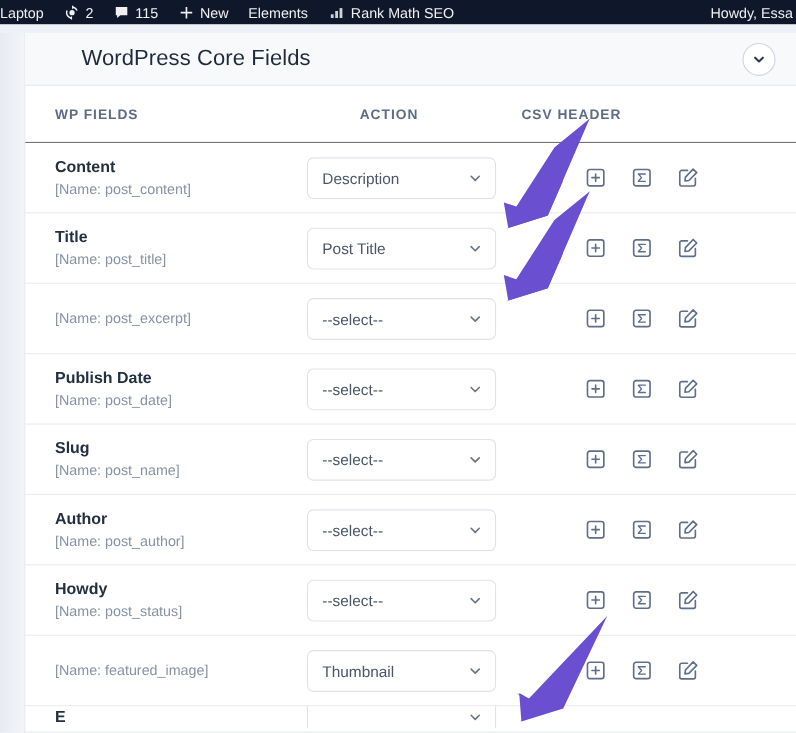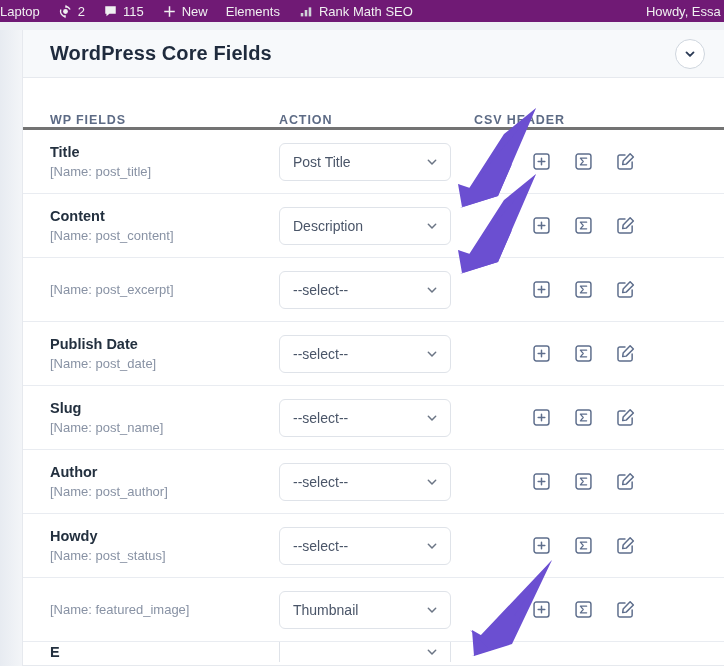--- a/index.html
+++ b/index.html
@@ -11,21 +11,21 @@
     font-family: "Liberation Sans", sans-serif;
     background: #eef1f5;
   }
 
   
   #adminbar {
     position: absolute;
     top: 0; left: 0;
     width: 724px;
     height: 22px;
-    background: #701a75;
+    background: #0f172a;
     display: flex;
     align-items: center;
     color: #f0f0f1;
     font-size: 13px;
     white-space: nowrap;
   }
   .ab-item {
     display: flex;
     align-items: center;
     gap: 5px;
@@ -77,23 +77,24 @@
     position: relative;
     height: 48px;
     background: #f7f9fb;
     border-bottom: 1px solid #e6e9ee;
     display: flex;
     align-items: center;
     padding: 0 24px 0 27px;
   }
   #card-title {
     font-size: 20px;
-    font-weight: 700;
+    font-weight: 400;
     color: #1f2b3d;
     letter-spacing: .1px;
+    margin-left: 24px;
   }
   #collapse-btn {
     position: absolute;
     right: 19px;
     top: 9px;
     width: 30px; height: 30px;
     border-radius: 50%;
     border: 1px solid #cfd6de;
     background: #ffffff;
     display: flex;
@@ -101,24 +102,25 @@
     justify-content: center;
     cursor: pointer;
   }
   #collapse-btn svg { display: block; }
 
   
   #table { width: 100%; padding: 0 0 0 0; }
 
   .thead {
     display: flex;
-    align-items: flex-end;
+    align-items: center;
     height: 52px;
     padding: 0 0 0 27px;
-    border-bottom: 3px solid #737373;
+    border-bottom: 1px solid #737373;
+    gap: 48px;
   }
   .th {
     font-size: 12.5px;
     font-weight: 700;
     letter-spacing: .9px;
     color: #5d6b85;
     text-transform: uppercase;
   }
   .col-field  { width: 229px; flex: 0 0 229px; }
   .col-csv    { width: 250px; flex: 0 0 250px; }
@@ -267,62 +269,62 @@
 
       <div class="thead">
         <div class="th col-field">WP FIELDS</div>
         <div class="th col-action">ACTION</div>
         <div class="th col-csv">CSV HEADER</div>
       </div>
 
       <div id="rows">
           <div class="row">
             <div class="col-field">
+              <div class="field-label">Content</div>
+              <div class="field-slug">[Name: post_content]</div>
+            </div>
+            <div class="col-csv">
+              <div class="select">
+                <span>Description</span>
+                <span>
+                  <svg class="chev" width="14" height="14" viewBox="0 0 16 16" fill="none" stroke="#6b7585" stroke-width="1.7" stroke-linecap="round" stroke-linejoin="round">
+                    <path d="M3.8 6 8 10.2 12.2 6"></path>
+                  </svg>
+                </span>
+              </div>
+            </div>
+            <div class="col-action actions">
+              <span class="act-btn">
+                <svg width="21" height="21" viewBox="0 0 24 24" fill="none" stroke="#5e6e8c" stroke-width="1.7" stroke-linecap="round" stroke-linejoin="round">
+                  <rect x="3.5" y="3.5" width="17" height="17" rx="2.5"></rect>
+                  <path d="M12 8.2v7.6M8.2 12h7.6"></path>
+                </svg>
+              </span>
+              <span class="act-btn">
+                <svg width="21" height="21" viewBox="0 0 24 24" fill="none" stroke="#5e6e8c" stroke-width="1.7" stroke-linecap="round" stroke-linejoin="round">
+                  <rect x="3.5" y="3.5" width="17" height="17" rx="2.5"></rect>
+                  <path d="M15.6 8.2H8.4l3.3 3.8-3.3 3.8h7.2" stroke-width="1.4"></path>
+                </svg>
+              </span>
+              <span class="act-btn">
+                <svg width="21" height="21" viewBox="0 0 24 24" fill="none" stroke="#5e6e8c" stroke-width="1.7" stroke-linecap="round" stroke-linejoin="round">
+                  <path d="M19.6 12.6v6.1a2 2 0 0 1-2 2H5.4a2 2 0 0 1-2-2V6.5a2 2 0 0 1 2-2h6"></path>
+                  <path d="M17.3 3.1 21 6.8l-8.2 8.2-4 .5.5-4z"></path>
+                </svg>
+              </span>
+            </div>
+          </div>
+          <div class="row">
+            <div class="col-field">
               <div class="field-label">Title</div>
               <div class="field-slug">[Name: post_title]</div>
             </div>
             <div class="col-csv">
               <div class="select">
                 <span>Post Title</span>
-                <span>
-                  <svg class="chev" width="14" height="14" viewBox="0 0 16 16" fill="none" stroke="#6b7585" stroke-width="1.7" stroke-linecap="round" stroke-linejoin="round">
-                    <path d="M3.8 6 8 10.2 12.2 6"></path>
-                  </svg>
-                </span>
-              </div>
-            </div>
-            <div class="col-action actions">
-              <span class="act-btn">
-                <svg width="21" height="21" viewBox="0 0 24 24" fill="none" stroke="#5e6e8c" stroke-width="1.7" stroke-linecap="round" stroke-linejoin="round">
-                  <rect x="3.5" y="3.5" width="17" height="17" rx="2.5"></rect>
-                  <path d="M12 8.2v7.6M8.2 12h7.6"></path>
-                </svg>
-              </span>
-              <span class="act-btn">
-                <svg width="21" height="21" viewBox="0 0 24 24" fill="none" stroke="#5e6e8c" stroke-width="1.7" stroke-linecap="round" stroke-linejoin="round">
-                  <rect x="3.5" y="3.5" width="17" height="17" rx="2.5"></rect>
-                  <path d="M15.6 8.2H8.4l3.3 3.8-3.3 3.8h7.2" stroke-width="1.4"></path>
-                </svg>
-              </span>
-              <span class="act-btn">
-                <svg width="21" height="21" viewBox="0 0 24 24" fill="none" stroke="#5e6e8c" stroke-width="1.7" stroke-linecap="round" stroke-linejoin="round">
-                  <path d="M19.6 12.6v6.1a2 2 0 0 1-2 2H5.4a2 2 0 0 1-2-2V6.5a2 2 0 0 1 2-2h6"></path>
-                  <path d="M17.3 3.1 21 6.8l-8.2 8.2-4 .5.5-4z"></path>
-                </svg>
-              </span>
-            </div>
-          </div>
-          <div class="row">
-            <div class="col-field">
-              <div class="field-label">Content</div>
-              <div class="field-slug">[Name: post_content]</div>
-            </div>
-            <div class="col-csv">
-              <div class="select">
-                <span>Description</span>
                 <span>
                   <svg class="chev" width="14" height="14" viewBox="0 0 16 16" fill="none" stroke="#6b7585" stroke-width="1.7" stroke-linecap="round" stroke-linejoin="round">
                     <path d="M3.8 6 8 10.2 12.2 6"></path>
                   </svg>
                 </span>
               </div>
             </div>
             <div class="col-action actions">
               <span class="act-btn">
                 <svg width="21" height="21" viewBox="0 0 24 24" fill="none" stroke="#5e6e8c" stroke-width="1.7" stroke-linecap="round" stroke-linejoin="round">

